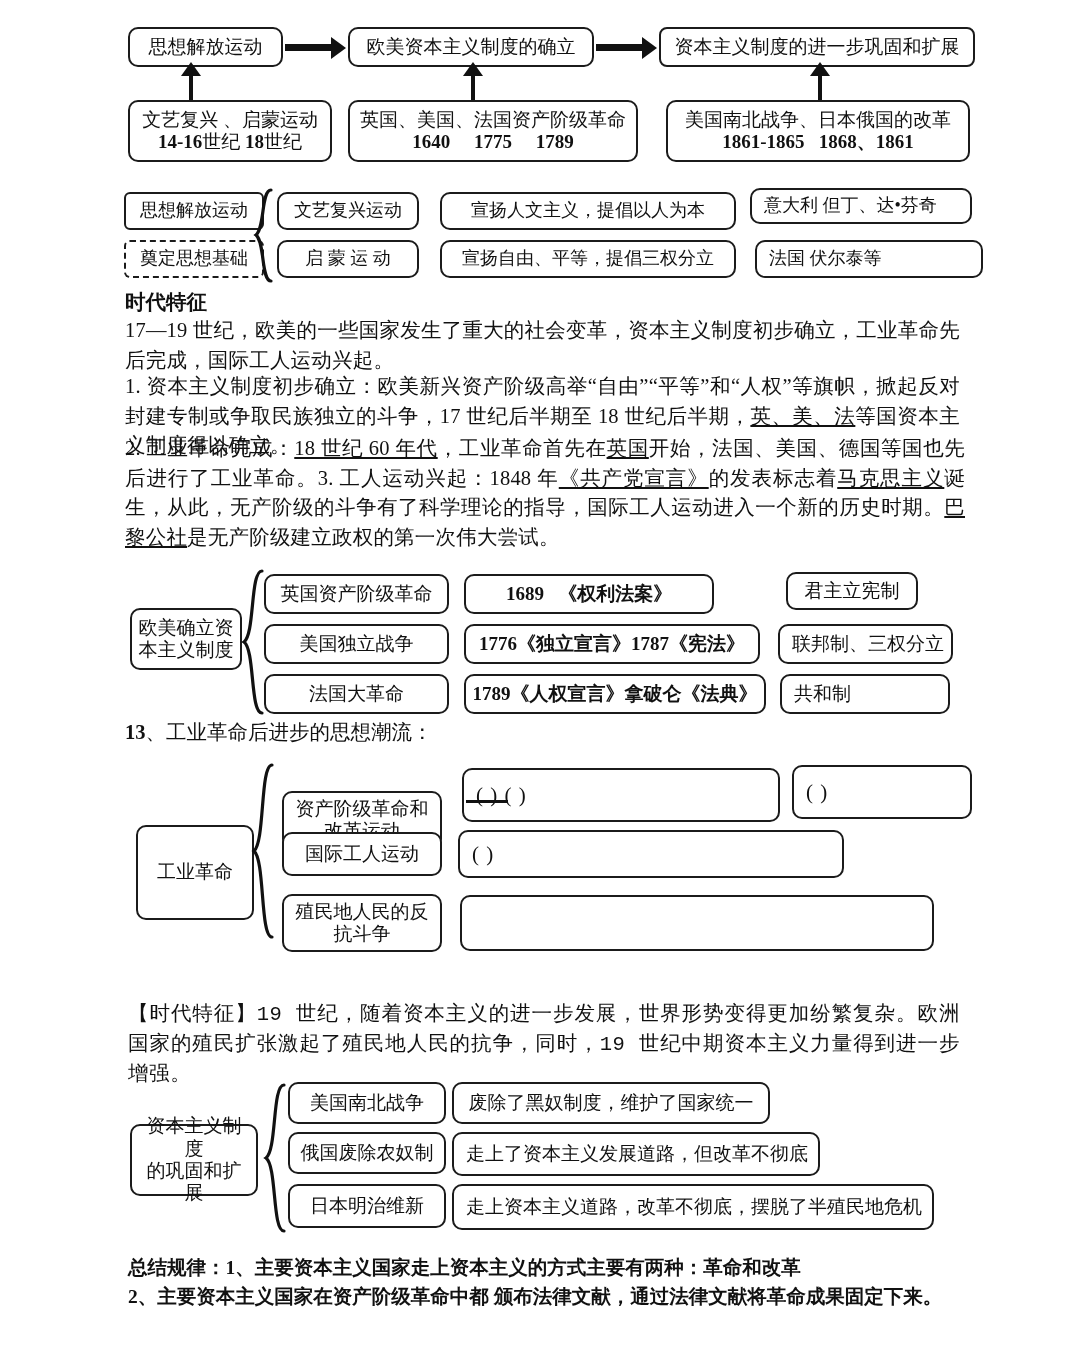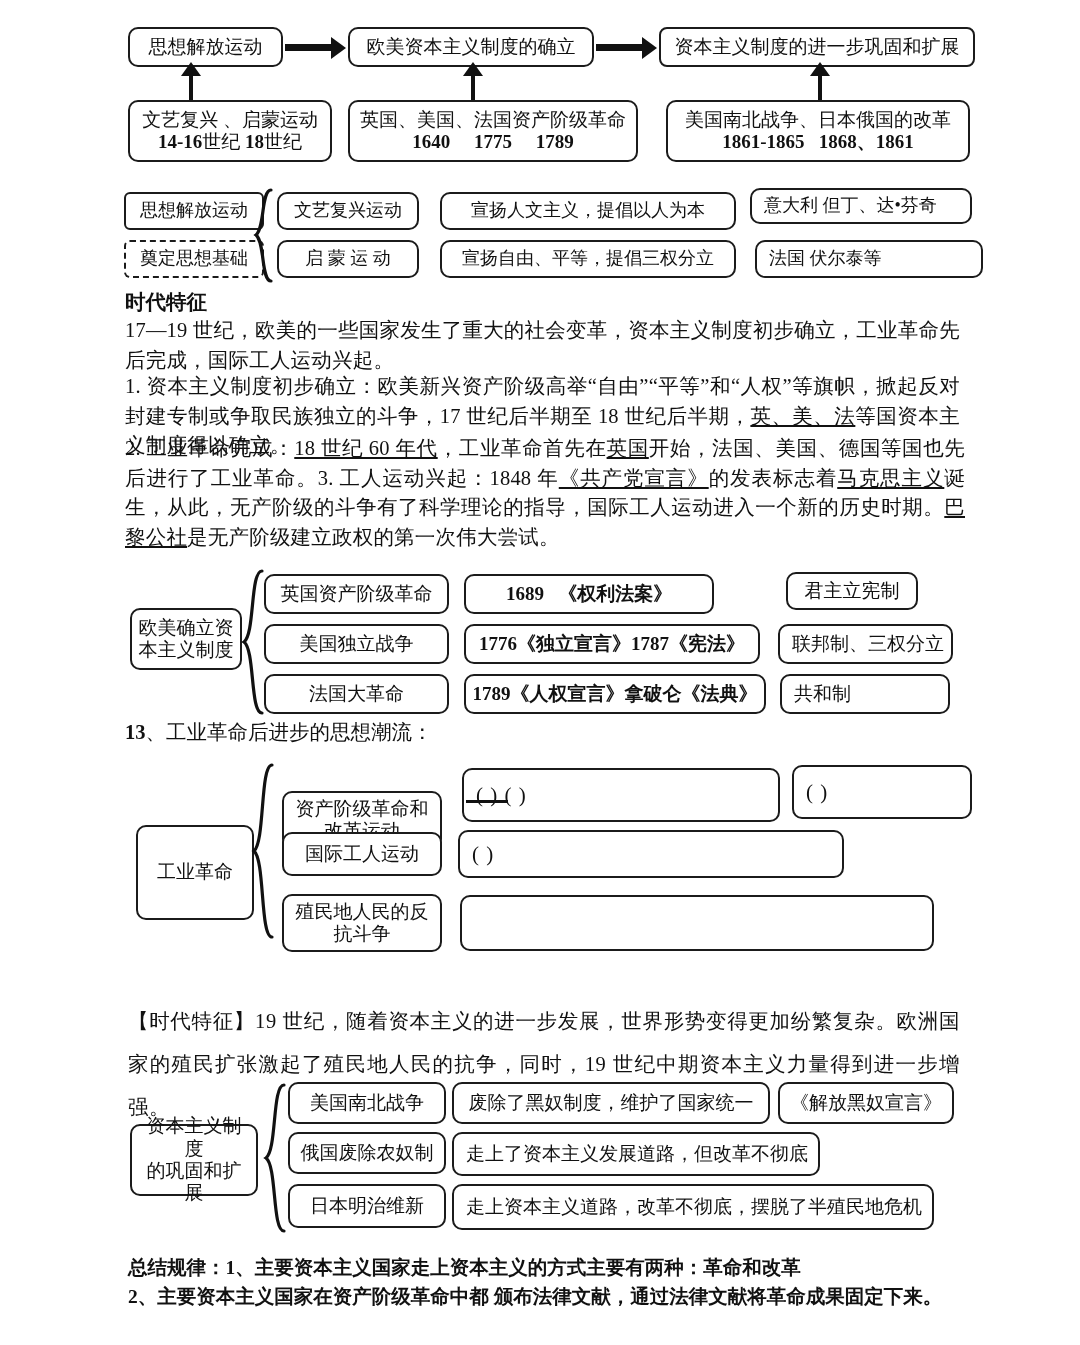--- a/index.html
+++ b/index.html
@@ -246,21 +246,21 @@
   </div>
 
   <div class="box left" style="left:458px; top:830px; width:386px; height:48px;">
     <span style="font-size:21px; letter-spacing:1px;">(                    )</span>
   </div>
 
   <div class="box left" style="left:460px; top:895px; width:474px; height:56px;">
     <span style="font-size:21px;"></span>
   </div>
 
-  <div class="ptxt" style="left:128px; top:1000px; width:832px; line-height:43px; letter-spacing:0.6px;">
+  <div class="ptxt" style="left:128px; top:1000px; width:832px; line-height:30px; letter-spacing:0.6px;font-family:Liberation Mono, monospace;">
     <span>【时代特征】</span><span>19 世纪，随着资本主义的进一步发展，世界形势变得更加纷繁复杂。欧洲国家的殖民扩张激起了殖民地人民的抗争，同时，19 世纪中期资本主义力量得到进一步增强。</span>
   </div>
 
   <div class="box two-line" style="left:130px; top:1124px; width:128px; height:72px; font-size:19px;">
     <span>资本主义制度</span>
     <span>的巩固和扩展</span>
   </div>
   <div style="position:absolute;left:0;top:0;width:0;height:0;overflow:hidden;">资本主义制度的巩固和扩展</div>
 
   <div class="brace" style="left:262px; top:1082px; width:26px; height:152px;">
@@ -275,23 +275,20 @@
   <div class="box" style="left:288px; top:1132px; width:158px; height:42px; font-size:19px;">
     <span>俄国废除农奴制</span>
   </div>
   <div class="box" style="left:288px; top:1184px; width:158px; height:44px; font-size:19px;">
     <span>日本明治维新</span>
   </div>
 
   <div class="box" style="left:452px; top:1082px; width:318px; height:42px; font-size:19px;">
     <span>废除了黑奴制度，维护了国家统一</span>
   </div>
-  <div class="box" style="left:778px; top:1082px; width:176px; height:42px; font-size:19px;">
-    <span>《解放黑奴宣言》</span>
-  </div>
 
   <div class="box left" style="left:452px; top:1132px; width:368px; height:44px; font-size:19px;">
     <span>走上了资本主义发展道路，但改革不彻底</span>
   </div>
 
   <div class="box left" style="left:452px; top:1184px; width:482px; height:46px; font-size:19px;text-align:center;">
     <span>走上资本主义道路，改革不彻底，摆脱了半殖民地危机</span>
   </div>
 
   <div class="lbl" style="left:128px; top:1254px; font-size:19.5px; font-weight:bold;">

